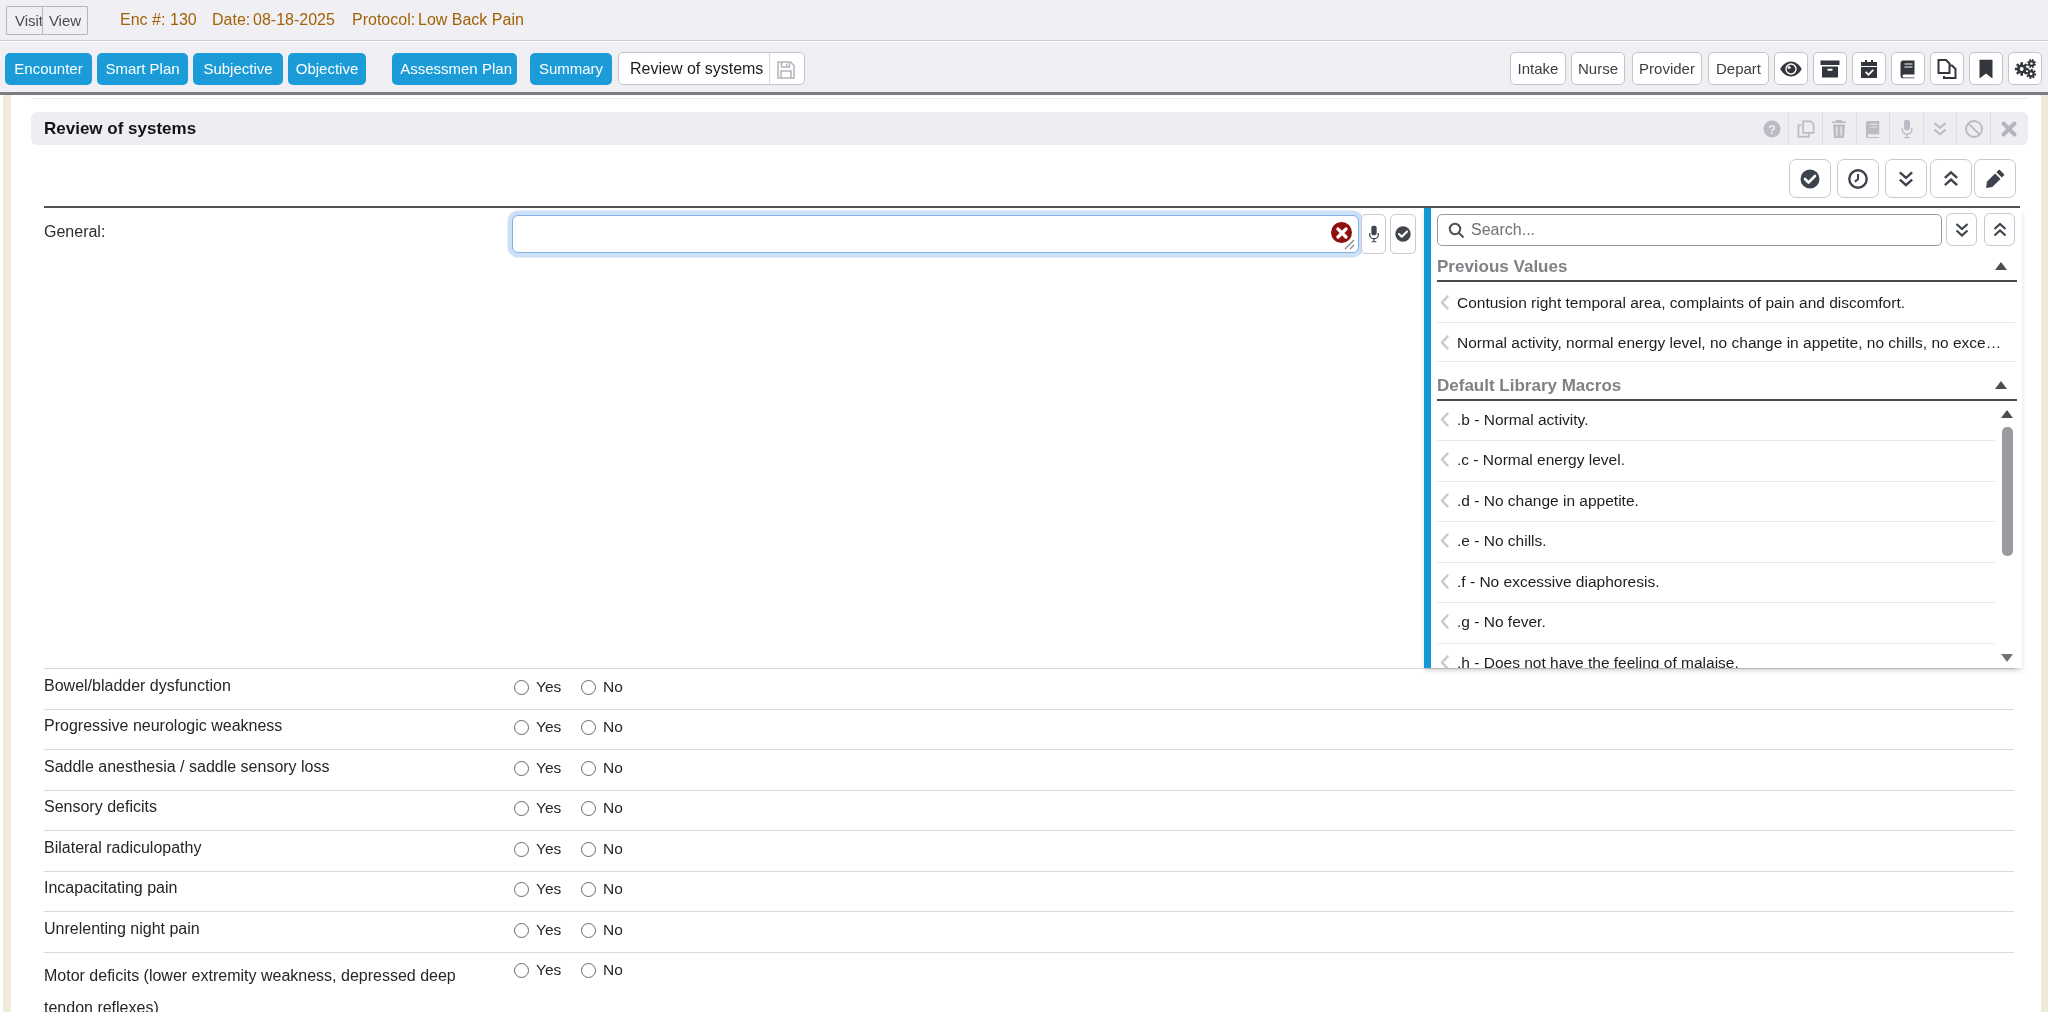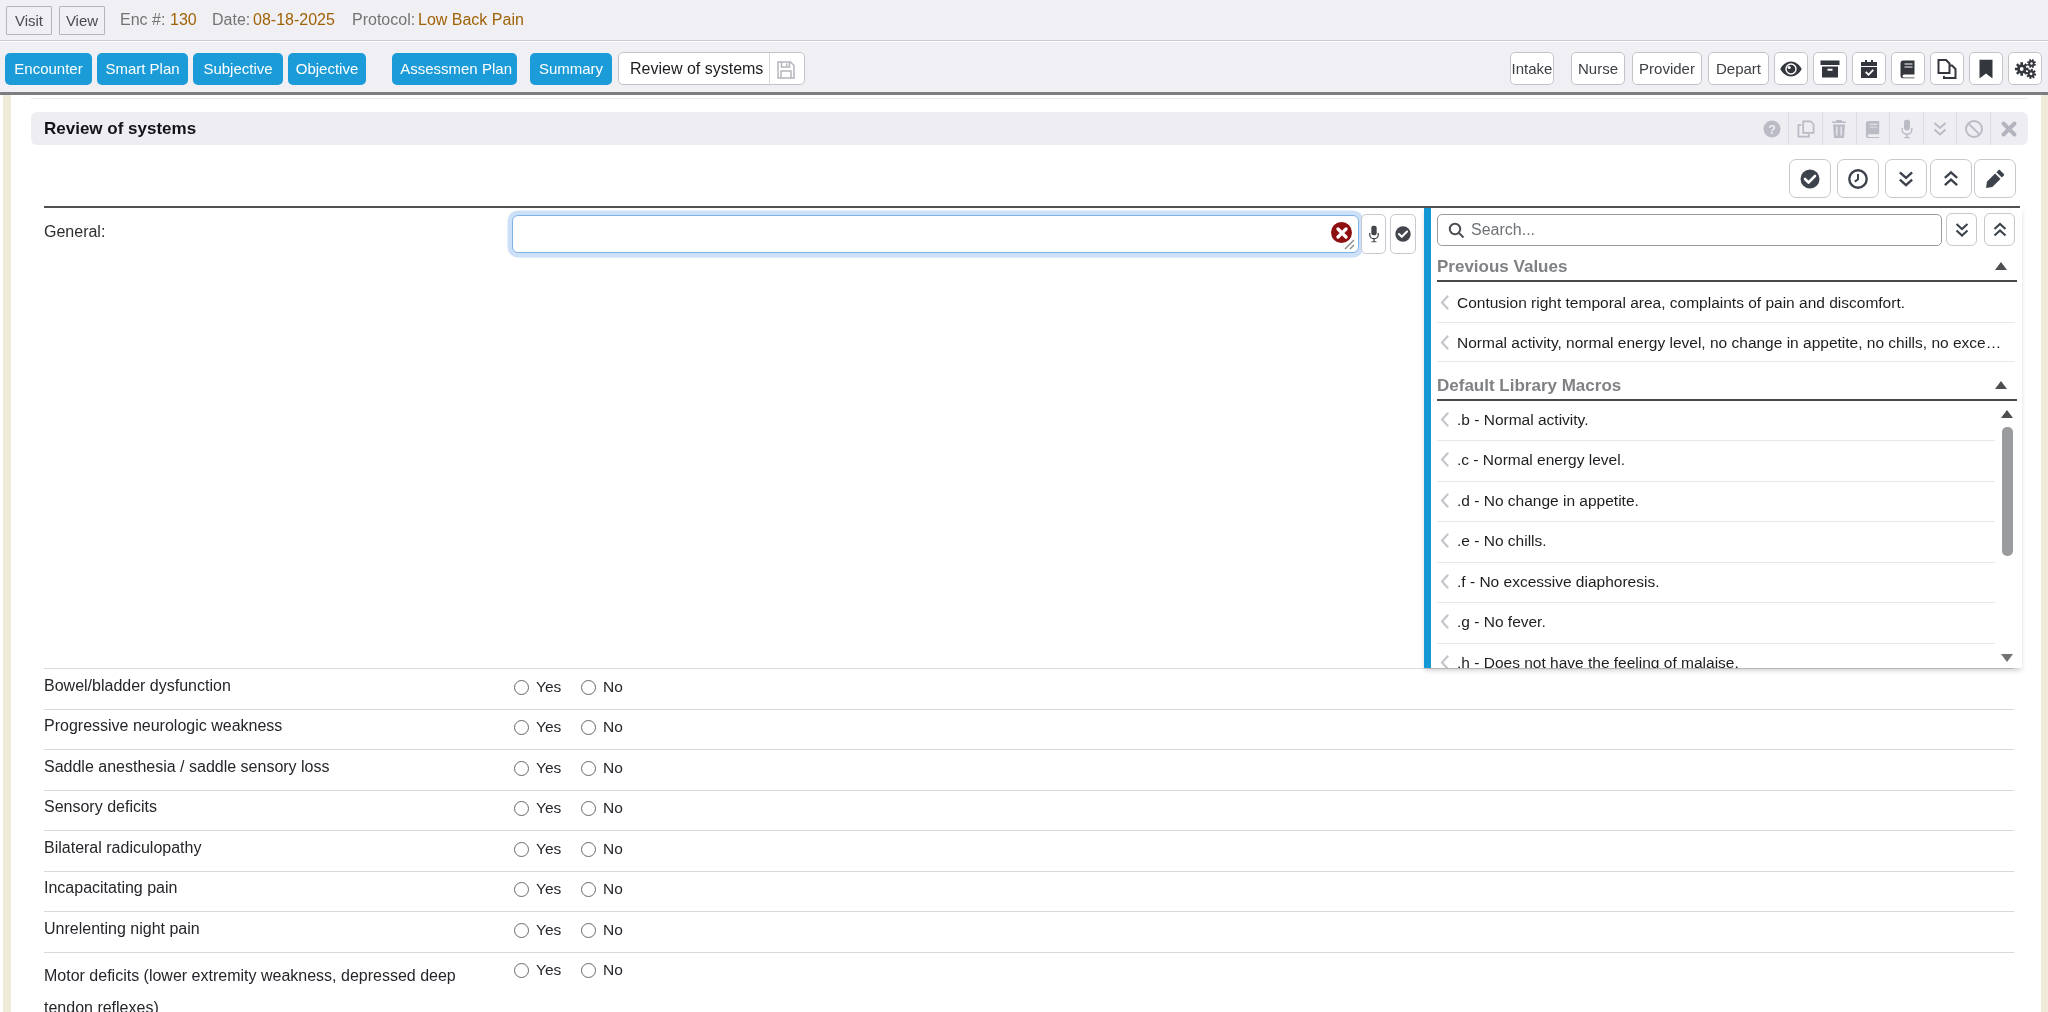--- a/index.html
+++ b/index.html
@@ -4,21 +4,21 @@
 <style>
 * { margin:0; padding:0; box-sizing:border-box; }
 html,body { width:2048px; height:1012px; background:#fff; overflow:hidden; }
 body { font-family:"Liberation Sans", sans-serif; }
 #stage { position:absolute; left:0; top:0; width:2048px; height:1012px; background:#fff; }
 
 
 .topbar { position:absolute; left:0; top:0; width:2048px; height:41px; background:#f0f0f4; border-bottom:1px solid #cbcbd2; }
 .tbtn { position:absolute; top:6px; height:29px; background:#f0f0f4; border:1px solid #b5b5bc; border-radius:1px; color:#4a4c50; font-size:15px; line-height:27px; text-align:center; }
 .topinfo { position:absolute; top:11px; font-size:16px; color:#a16207; white-space:nowrap; }
-.topinfo.g { color:#737373; }
+.topinfo.g { color:#a16207; }
 
 
 .toolbar { position:absolute; left:0; top:42px; width:2048px; height:53px; background:#f0f0f4; border-bottom:3px solid #7c7c81; }
 .bbtn { position:absolute; top:11px; height:32px; background:#1b9cd8; border-radius:5px; color:#fff; font-size:15px; line-height:32px; text-align:center; }
 .wbtn { position:absolute; top:10px; height:33px; background:#fff; border:1px solid #c3c3ca; border-radius:5px; color:#3d4045; font-size:15px; line-height:31px; text-align:center; }
 .ibtn { position:absolute; top:10px; height:33px; width:34px; background:#fff; border:1px solid #c3c3ca; border-radius:5px; }
 .ibtn svg { position:absolute; left:50%; top:50%; transform:translate(-50%,-50%); }
 
 
 .beige { position:absolute; background:#f0ead9; }
@@ -60,21 +60,21 @@
 .rlabel { position:absolute; left:44px; font-size:16px; color:#24262b; }
 .radio { position:absolute; width:15px; height:15px; border:1.5px solid #66686c; border-radius:50%; background:#fff; }
 .rtext { position:absolute; font-size:15.5px; color:#24262b; }
 </style>
 </head>
 <body>
 <div id="stage">
 
 <div class="topbar">
   <div class="tbtn" style="left:6px; width:46px;">Visit</div>
-  <div class="tbtn" style="left:59px; width:46px;">View</div>
+  <div class="tbtn" style="left:42px; width:46px;">View</div>
   <div class="topinfo g" style="left:120px;">Enc #:</div>
   <div class="topinfo" style="left:170px;">130</div>
   <div class="topinfo g" style="left:212px;">Date:</div>
   <div class="topinfo" style="left:253px;">08-18-2025</div>
   <div class="topinfo g" style="left:352px;">Protocol:</div>
   <div class="topinfo" style="left:418px;">Low Back Pain</div>
 </div>
 
 <div class="toolbar">
   <div class="bbtn" style="left:5px;   width:87px;">Encounter</div>
@@ -86,21 +86,21 @@
   <div class="bbtn" style="left:530px; width:82px;">Summary</div>
   <div class="wbtn" style="left:618px; width:187px; text-align:left; padding-left:11px; font-size:16px; color:#1c1d20;">Review of systems
     <svg style="position:absolute; right:9px; top:8px;" width="18" height="18" viewBox="0 0 18 18" fill="none" stroke="#b4b4bc" stroke-width="1.5">
           <path d="M1 1h12.5L17 4.5V17H1V1z"></path>
           <path d="M4.5 1v5h8V1"></path>
           <path d="M9.7 2.5v2.5"></path>
           <path d="M4 17v-7h10v7"></path>
         </svg>
     <div style="position:absolute; right:34px; top:0; width:1px; height:33px; background:#d8d8de;"></div>
   </div>
-  <div class="wbtn" style="left:1510px; width:44px; padding:0;">Intake</div>
+  <div class="wbtn" style="left:1510px; width:56px; padding:0;">Intake</div>
   <div class="wbtn" style="left:1571px; width:54px; padding:0;">Nurse</div>
   <div class="wbtn" style="left:1632px; width:70px; padding:0;">Provider</div>
   <div class="wbtn" style="left:1708px; width:61px; padding:0;">Depart</div>
   <div class="ibtn" style="left:1774px;">
         <svg width="23" height="17" viewBox="0 0 23 17">
           <path d="M11.5 1C6 1 1.9 5.9 0.8 8.5 1.9 11.1 6 16 11.5 16s9.6-4.9 10.7-7.5C21.1 5.9 17 1 11.5 1zm0 13.2a5.7 5.7 0 1 1 0-11.4 5.7 5.7 0 0 1 0 11.4z" fill="#33373d"></path>
           <circle cx="11.5" cy="8.5" r="4.3" fill="#33373d"></circle>
           <circle cx="9.7" cy="7" r="1.5" fill="#fff"></circle>
         </svg>
       </div>

